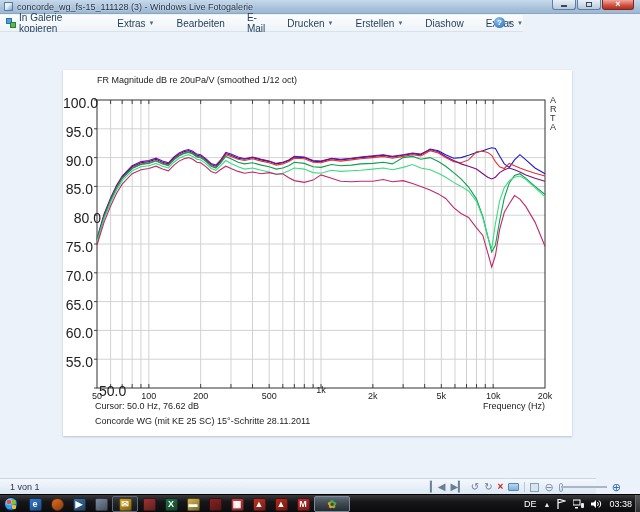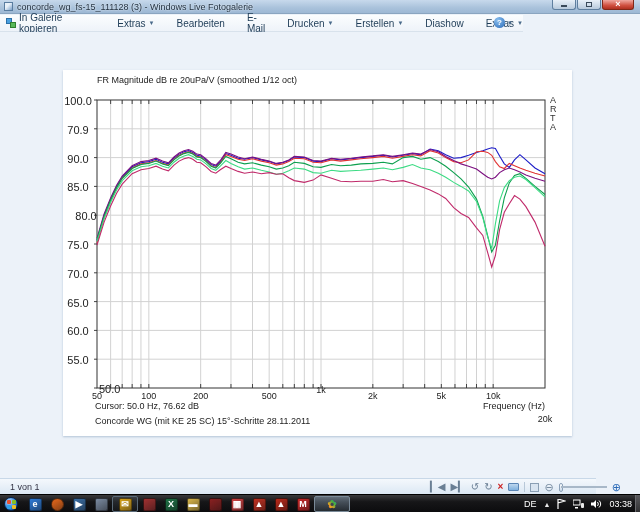--- a/index.html
+++ b/index.html
@@ -42,21 +42,21 @@
   
   #content { position:absolute; left:0; top:32px; width:640px; height:446px; background:#ecf2f9; }
   #photo { position:absolute; left:63px; top:38px; width:509px; height:366px; background:#ffffff;
     box-shadow:0 1px 2px rgba(120,150,180,.5); font-size:9px; color:#222; }
   #chart-title { position:absolute; left:34px; top:5px; font-size:9px; color:#222; }
   #arta { position:absolute; left:487px; top:26px; width:9px; font-size:9px; line-height:9px;
     word-break:break-all; color:#333; letter-spacing:0; }
   #cursor-line { position:absolute; left:32px; top:331px; font-size:9px; color:#222; }
   #freq-label { position:absolute; right:27px; top:331px; font-size:9px; color:#222; }
   #caption-line { position:absolute; left:32px; top:346px; font-size:9px; color:#222; }
-  .ylab { position:absolute; width:30px; text-align:center; font-size:11px; color:#222; }
+  .ylab { position:absolute; width:30px; text-align:right; font-size:14px; color:#222; }
   .xlab { position:absolute; width:26px; text-align:center; font-size:9px; color:#222; }
 
   
   #bottombar { position:absolute; left:0; top:478px; width:596px; height:16px;
     background:linear-gradient(#f4f8fc,#dce8f4); border-top:1px solid #c8d8e8; font-size:9px; color:#334; }
   #count-label { position:absolute; left:10px; top:3px; }
   #controls { position:absolute; left:430px; top:0; height:16px; display:flex; align-items:center; gap:5px;
     color:#6a7f94; font-size:10px; }
   .ctl { line-height:14px; cursor:default; }
   .ctl.del { color:#cc2222; font-weight:bold; }
@@ -255,39 +255,39 @@
           <line x1="31" y1="318" x2="34" y2="318" stroke="#444" stroke-width="1"></line>
           <rect x="34" y="30" width="448" height="288" fill="none" stroke="#333"></rect>
           <polyline points="34.0,170.5 41.1,145.2 47.6,129.1 53.6,116.4 59.2,107.2 69.1,96.8 78.0,92.8 85.8,91.6 93.0,89.3 99.5,92.2 105.4,93.9 111.0,88.2 116.1,84.1 121.0,81.8 125.5,80.7 129.8,82.4 133.8,85.3 137.7,85.9 143.1,89.9 148.1,94.5 152.8,96.2 157.3,91.6 162.8,83.6 168.0,85.3 175.1,88.2 181.6,89.3 189.5,87.6 198.3,89.9 206.2,91.6 213.3,93.9 219.8,92.8 225.8,90.5 231.3,87.0 241.3,87.6 250.1,91.1 258.0,91.6 268.5,88.8 277.6,89.9 288.3,88.8 297.7,87.6 309.8,86.4 320.3,85.3 329.4,87.0 340.1,85.3 349.5,83.6 357.8,84.7 367.1,79.0 375.3,80.7 382.7,84.7 390.7,88.2 398.0,87.6 405.6,85.3 413.5,82.4 419.8,80.7 424.7,79.0 428.7,77.8 432.4,78.4 436.6,85.9 441.3,93.9 446.3,97.4 451.5,89.9 456.9,84.7 462.9,89.9 472.0,98.0 482.0,103.7" fill="none" stroke="#1c1cc8" stroke-width="1.1"></polyline>
           <polyline points="34.0,172.8 41.1,147.5 47.6,130.8 53.6,118.1 59.2,108.3 69.1,98.0 78.0,93.9 85.8,92.8 93.0,90.5 99.5,93.4 105.4,95.1 111.0,89.3 116.1,85.3 121.0,83.0 125.5,81.8 129.8,83.6 133.8,86.4 137.7,87.0 143.1,91.1 148.1,95.7 152.8,97.4 157.3,92.8 162.8,84.7 168.0,86.4 175.1,89.3 181.6,90.5 189.5,88.8 198.3,91.1 206.2,92.8 213.3,95.1 219.8,93.9 225.8,91.6 231.3,88.2 241.3,88.8 250.1,92.2 258.0,92.8 268.5,89.9 277.6,91.1 288.3,89.9 297.7,88.8 309.8,87.6 320.3,86.4 329.4,88.2 340.1,86.4 349.5,84.7 357.8,85.9 367.1,80.7 375.3,83.0 382.7,87.6 390.7,91.6 398.0,92.8 405.6,89.9 413.5,81.8 419.8,81.3 424.7,82.4 428.7,85.3 432.4,91.6 436.6,96.8 441.3,98.5 446.3,93.4 451.5,95.7 456.9,98.0 462.9,100.3 472.0,103.2 482.0,106.0" fill="none" stroke="#e03232" stroke-width="1.1"></polyline>
           <polyline points="34.0,168.2 41.1,144.0 47.6,127.9 53.6,115.2 59.2,106.0 69.1,95.7 78.0,91.6 85.8,90.5 93.0,88.2 99.5,91.1 105.4,92.8 111.0,87.0 116.1,83.0 121.0,80.7 125.5,79.5 129.8,81.3 133.8,84.1 137.7,84.7 143.1,88.8 148.1,93.4 152.8,95.1 157.3,90.5 162.8,82.4 168.0,84.1 175.1,87.0 181.6,88.8 189.5,87.0 198.3,89.3 206.2,91.1 213.3,93.4 219.8,92.2 225.8,89.9 231.3,86.4 241.3,87.0 250.1,90.5 258.0,91.1 268.5,88.2 277.6,89.3 288.3,88.2 297.7,87.0 309.8,85.9 320.3,84.7 329.4,86.4 340.1,84.7 349.5,83.0 357.8,84.1 367.1,79.5 375.3,81.8 382.7,86.4 390.7,90.5 398.0,93.9 405.6,96.2 413.5,99.1 419.8,103.7 424.7,107.2 428.7,108.9 432.4,107.2 436.6,102.6 441.3,99.7 446.3,98.0 451.5,99.7 456.9,102.0 462.9,104.9 472.0,108.3 482.0,111.2" fill="none" stroke="#7c1080" stroke-width="1.1"></polyline>
           <polyline points="34.0,169.4 41.1,146.4 47.6,130.2 53.6,117.6 59.2,108.3 69.1,98.5 78.0,94.5 85.8,93.4 93.0,91.1 99.5,93.9 105.4,95.7 111.0,89.9 116.1,85.9 121.0,83.6 125.5,82.4 129.8,84.1 133.8,87.0 137.7,87.6 143.1,91.6 148.1,96.2 152.8,98.0 157.3,93.4 162.8,86.4 168.0,88.8 175.1,92.2 181.6,93.9 189.5,92.8 198.3,95.1 206.2,96.8 213.3,99.1 219.8,98.0 225.8,95.7 231.3,92.2 241.3,93.4 250.1,96.8 258.0,97.4 268.5,94.5 277.6,95.7 288.3,95.1 297.7,93.9 309.8,93.4 320.3,92.2 329.4,93.9 340.1,87.6 349.5,86.4 357.8,89.3 367.1,87.6 375.3,91.6 382.7,96.2 390.7,102.6 398.0,108.9 405.6,117.0 413.5,129.1 419.8,146.4 424.7,165.9 428.7,182.1 432.4,175.2 436.6,151.0 441.3,127.9 446.3,112.9 451.5,105.5 456.9,103.7 462.9,108.3 472.0,116.4 482.0,124.5" fill="none" stroke="#0d9f4e" stroke-width="1.1"></polyline>
           <polyline points="34.0,171.7 41.1,148.7 47.6,132.5 53.6,119.9 59.2,110.6 69.1,100.8 78.0,96.8 85.8,95.7 93.0,93.4 99.5,96.2 105.4,98.0 111.0,92.2 116.1,88.2 121.0,85.9 125.5,84.7 129.8,86.4 133.8,89.3 137.7,89.9 143.1,93.9 148.1,98.5 152.8,100.3 157.3,96.2 162.8,90.5 168.0,93.4 175.1,96.8 181.6,99.1 189.5,98.0 198.3,100.3 206.2,102.0 213.3,104.3 219.8,103.2 225.8,100.8 231.3,98.0 241.3,99.1 250.1,102.6 258.0,103.2 268.5,100.3 277.6,101.4 288.3,100.8 297.7,100.3 309.8,99.1 320.3,98.0 329.4,99.7 340.1,97.4 349.5,94.5 357.8,98.0 367.1,99.7 375.3,103.2 382.7,107.2 390.7,112.4 398.0,116.4 405.6,121.0 413.5,131.4 419.8,147.5 424.7,167.1 428.7,178.6 432.4,153.8 436.6,130.8 441.3,117.6 446.3,110.6 451.5,107.2 456.9,106.0 462.9,109.5 472.0,117.6 482.0,126.8" fill="none" stroke="#3ddb84" stroke-width="1.1"></polyline>
           <polyline points="34.0,175.2 41.1,152.1 47.6,136.0 53.6,123.3 59.2,114.1 69.1,103.7 78.0,99.7 85.8,98.5 93.0,96.2 99.5,99.1 105.4,100.8 111.0,95.1 116.1,91.1 121.0,88.8 125.5,87.6 129.8,89.3 133.8,92.2 137.7,92.8 143.1,96.8 148.1,101.4 152.8,103.2 157.3,99.7 162.8,96.2 168.0,98.5 175.1,101.4 181.6,103.2 189.5,102.0 198.3,103.7 206.2,102.6 213.3,104.3 219.8,103.7 225.8,107.8 231.3,110.6 241.3,112.4 250.1,110.1 258.0,104.9 268.5,108.3 277.6,111.2 288.3,111.8 297.7,111.2 309.8,111.2 320.3,109.5 329.4,111.8 340.1,110.6 349.5,113.5 357.8,116.4 367.1,119.9 375.3,123.9 382.7,128.5 390.7,137.7 398.0,143.5 405.6,147.5 413.5,157.9 419.8,165.4 424.7,182.6 428.7,197.0 432.4,185.5 436.6,159.6 441.3,142.3 446.3,133.7 451.5,125.6 456.9,129.1 462.9,136.6 472.0,152.1 482.0,176.3" fill="none" stroke="#c02a6a" stroke-width="1.1"></polyline>
         </svg>
         <div class="ylab" style="left: 0px; top: 25px;">100.0</div>
-        <div class="ylab" style="left: 0px; top: 53.8px;">70.9</div>
+        <div class="ylab" style="left: 0px; top: 53.8px;">95.0</div>
         <div class="ylab" style="left: 0px; top: 82.6px;">90.0</div>
         <div class="ylab" style="left: 0px; top: 111.4px;">85.0</div>
         <div class="ylab" style="left: 8px; top: 140.2px;">80.0</div>
         <div class="ylab" style="left: 0px; top: 169px;">75.0</div>
         <div class="ylab" style="left: 0px; top: 197.8px;">70.0</div>
         <div class="ylab" style="left: 0px; top: 226.6px;">65.0</div>
         <div class="ylab" style="left: 0px; top: 255.4px;">60.0</div>
         <div class="ylab" style="left: 0px; top: 284.2px;">55.0</div>
         <div class="ylab" style="left: 0px; top: 313px; padding-left: 36px;">50.0</div>
         <div class="xlab" style="left: 21px; top: 321px;">50</div>
         <div class="xlab" style="left: 72.8287px; top: 321px;">100</div>
         <div class="xlab" style="left: 124.657px; top: 321px;">200</div>
         <div class="xlab" style="left: 193.171px; top: 321px;">500</div>
         <div class="xlab" style="left: 245px; top: 315px;">1k</div>
         <div class="xlab" style="left: 296.829px; top: 321px;">2k</div>
         <div class="xlab" style="left: 365.343px; top: 321px;">5k</div>
         <div class="xlab" style="left: 417.171px; top: 321px;">10k</div>
-        <div class="xlab" style="left: 469px; top: 321px; margin-top: 23px;">20k</div>
+        <div class="xlab" style="left: 469px; top: 321px;">20k</div>
       </div>
   </div>
 
   <div id="bottombar">
     <span id="count-label">1 von 1</span>
     <div id="controls">
       <span class="ctl">▎◀</span>
       <span class="ctl">▶▎</span>
       <span class="ctl">↺</span>
       <span class="ctl">↻</span>

